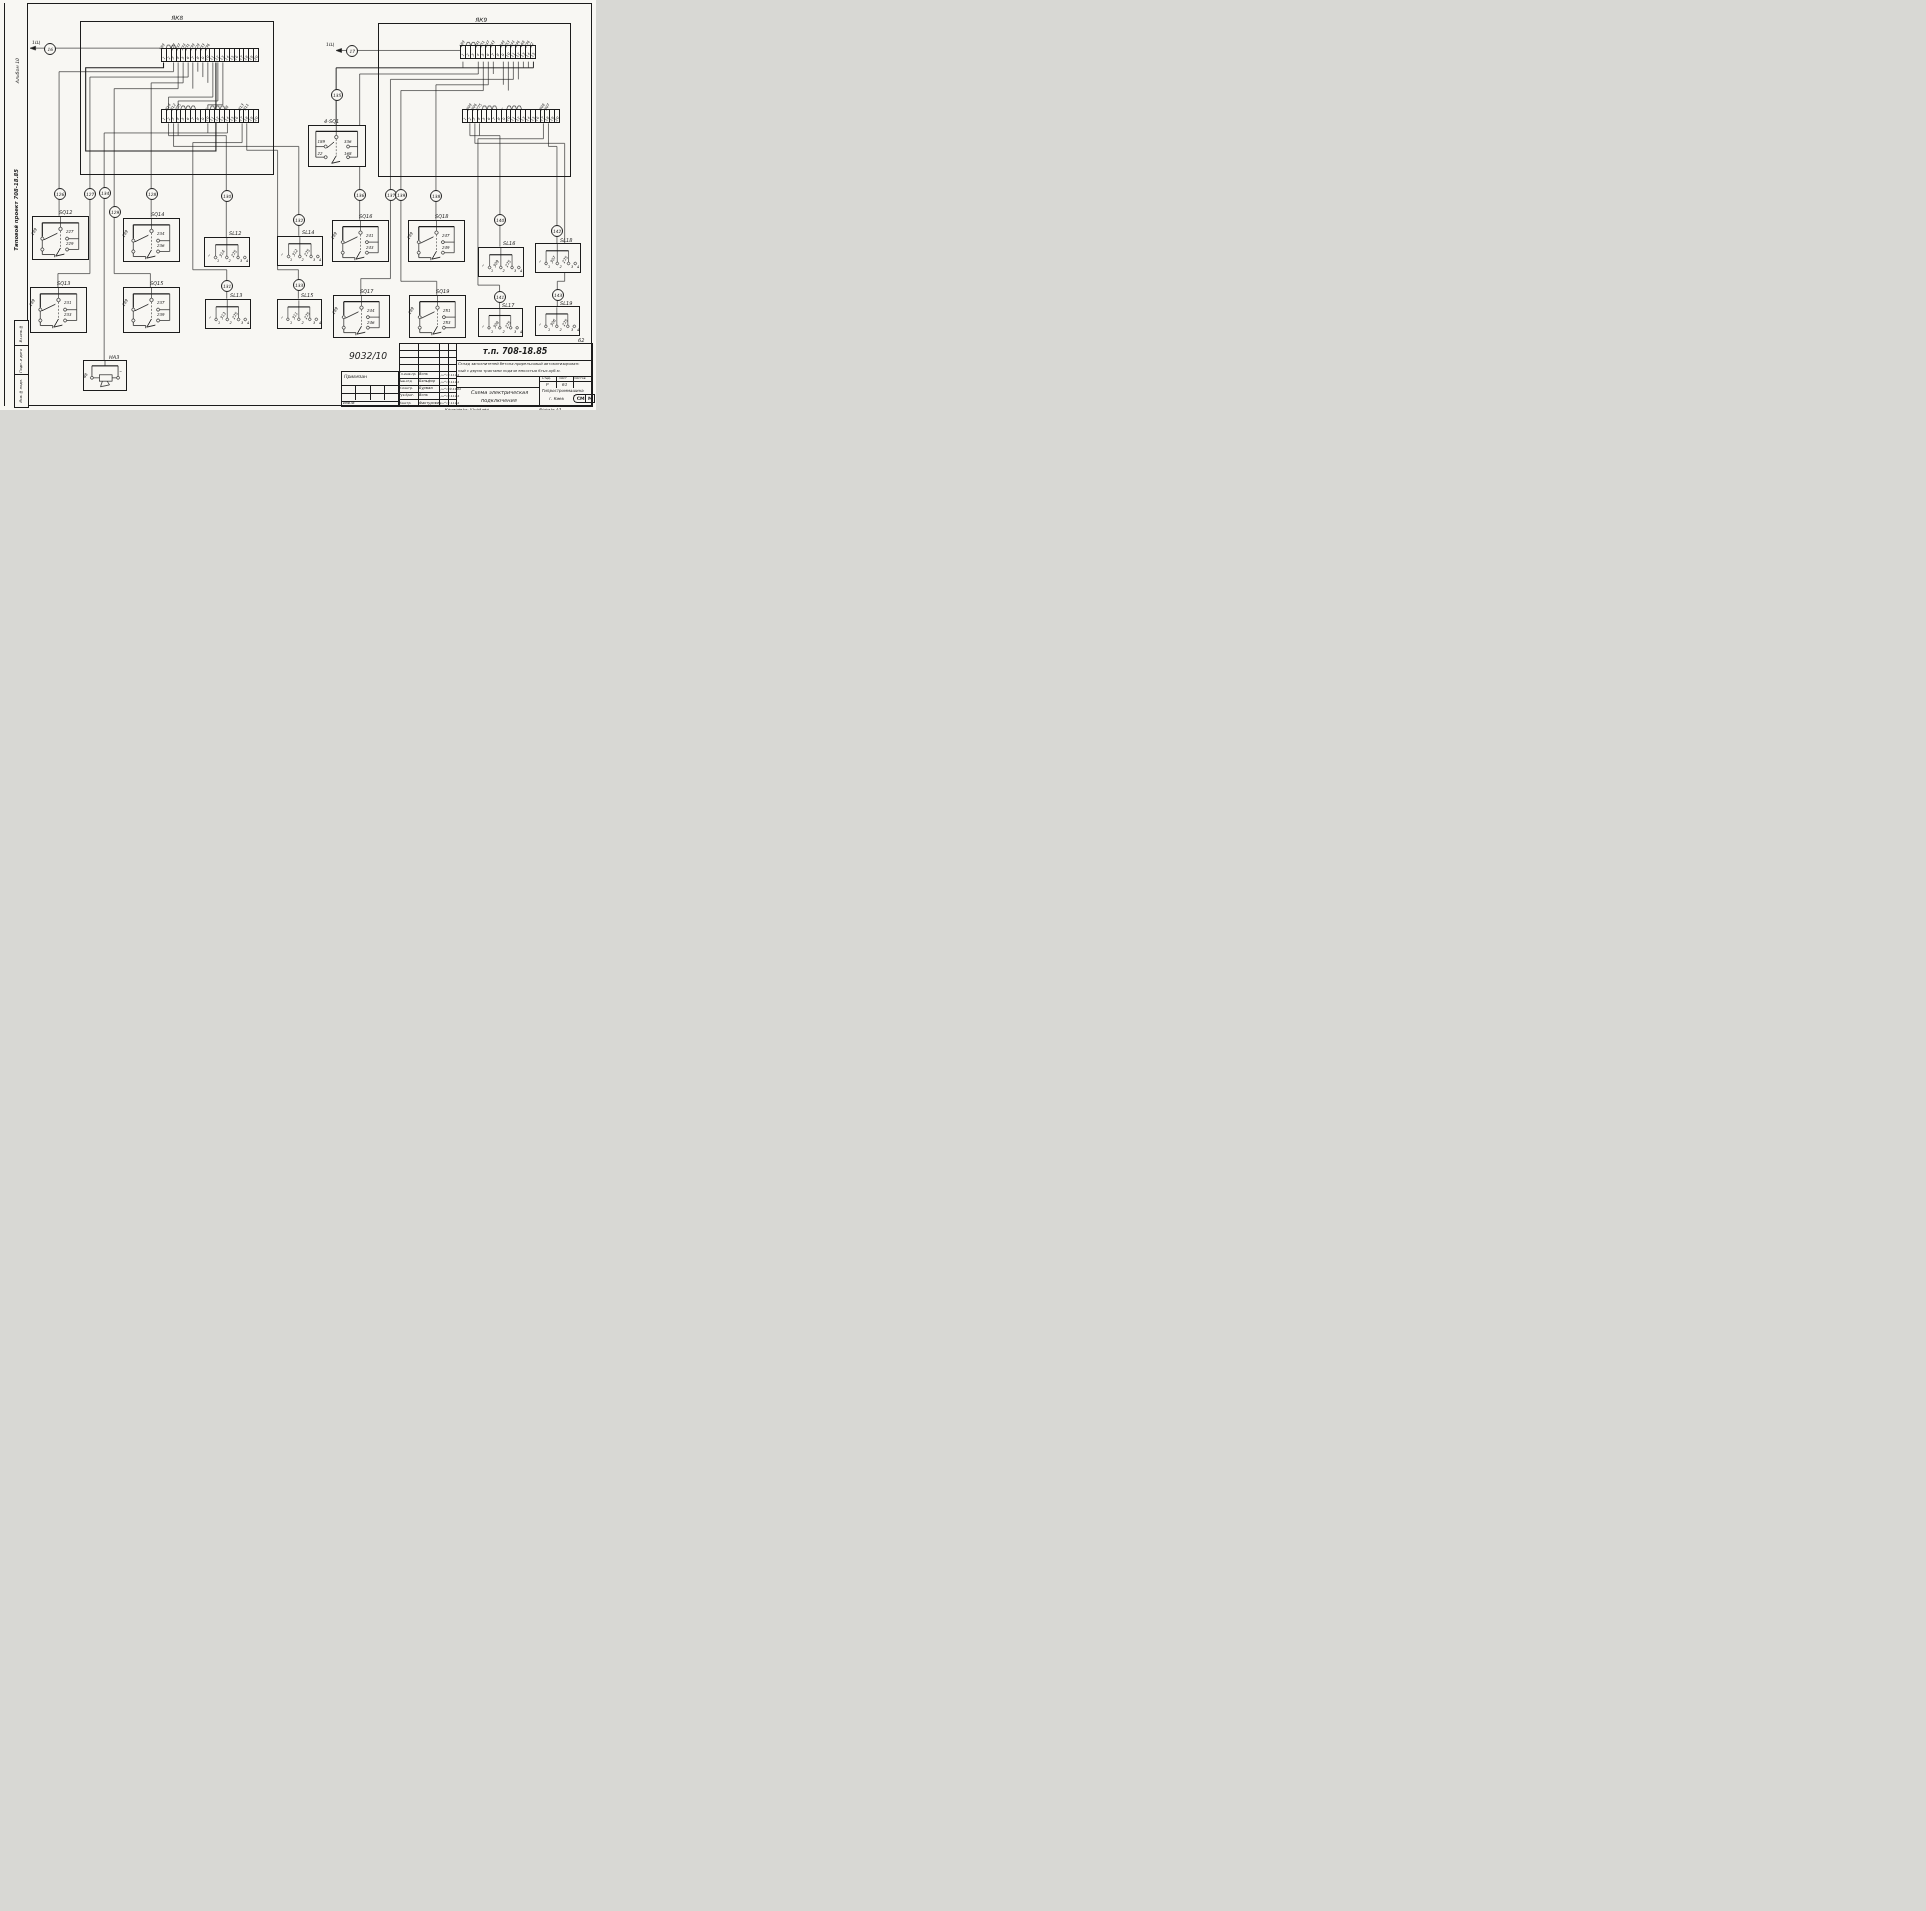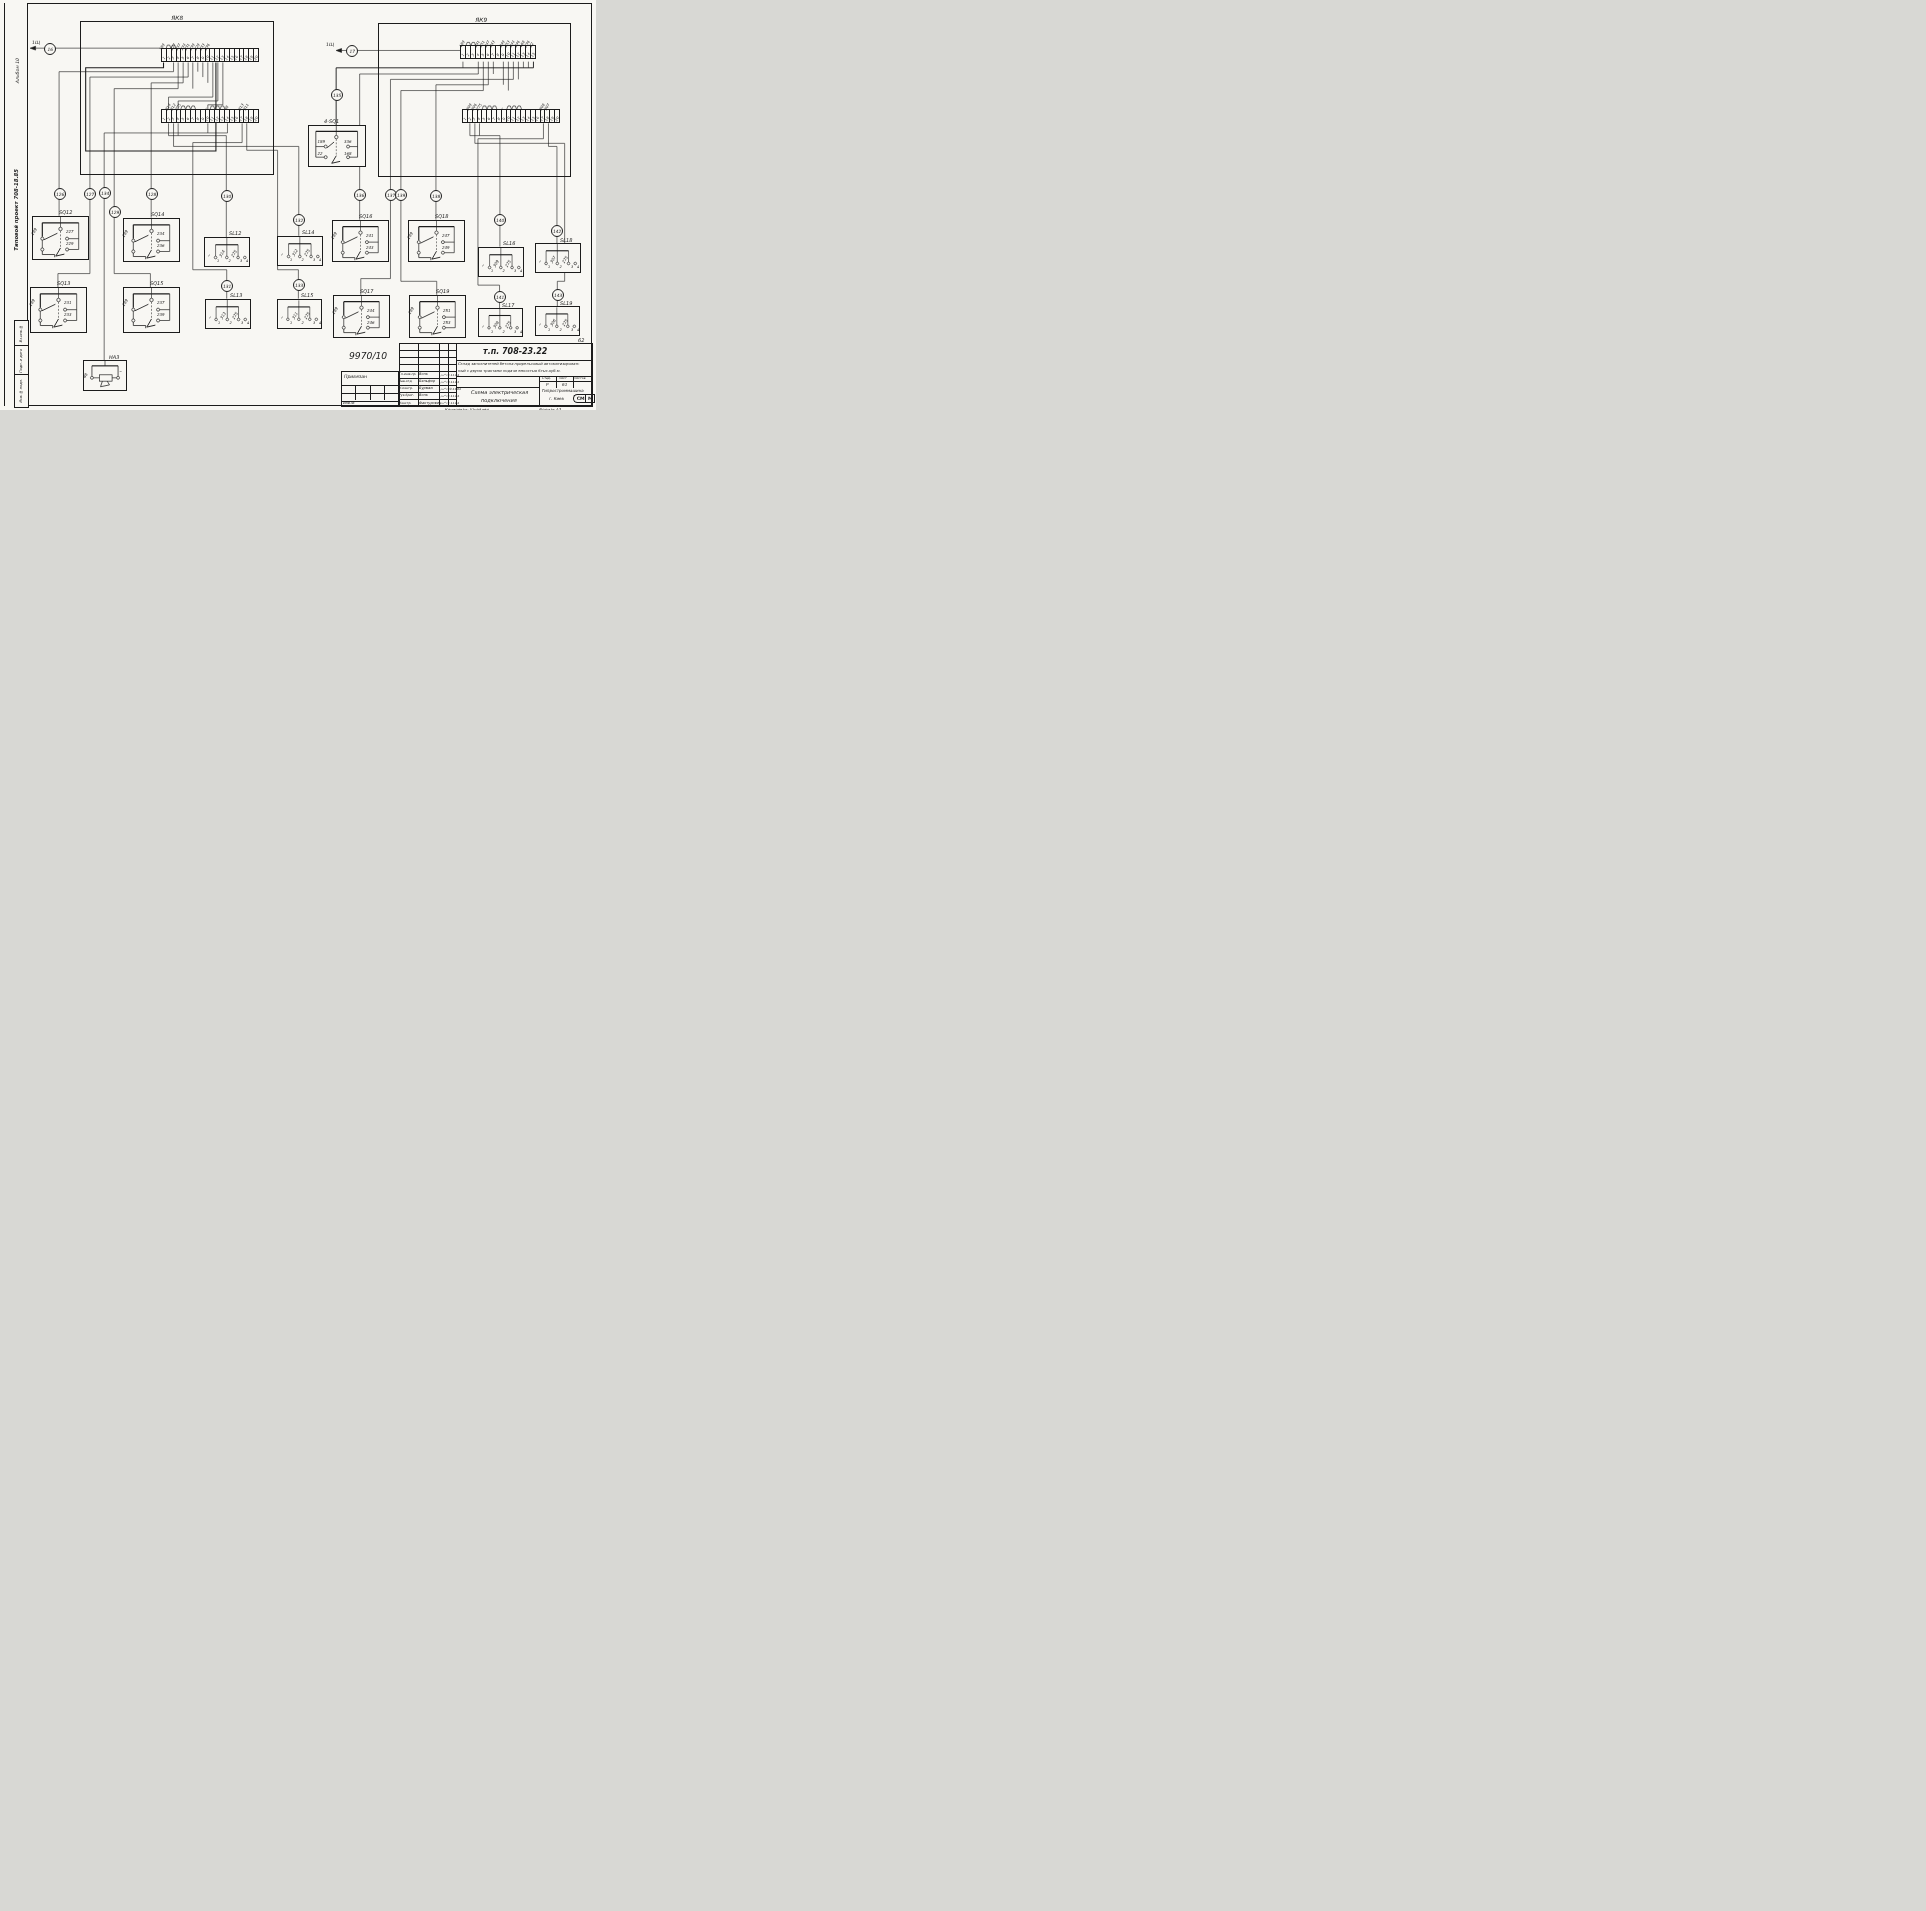--- a/index.html
+++ b/index.html
@@ -854,21 +854,21 @@
     <span class="tnum" style="left:12px;top:21px;">1</span>
     <span class="tnum" style="left:23.5px;top:21px;">2</span>
     <span class="tnum" style="left:35px;top:21px;">3</span>
     <span class="tnum" style="left:41px;top:21px;">4</span>
   </div>
   <span class="cname" style="left:560px;top:300px;">SL19</span>
 
   <div class="b" style="left:399px;top:343px;width:194px;height:64px;"></div>
   <div class="b" style="left:341px;top:371px;width:58px;height:36px;"></div>
 
-  <span class="tb" style="left:349px;top:350px;font-size:9.2px;">9970/10</span>
+  <span class="tb" style="left:349px;top:350px;font-size:9.2px;">9032/10</span>
   <span class="tb" style="left:344px;top:374px;font-size:4.6px;">Привязан</span>
   <div class="hl" style="left:341px;top:385px;width:58px;"></div>
   <div class="hl" style="left:341px;top:393px;width:58px;"></div>
   <div class="hl" style="left:341px;top:401px;width:58px;"></div>
   <div class="vl" style="left:355px;top:385px;height:15.4px;"></div>
   <div class="vl" style="left:370px;top:385px;height:15.4px;"></div>
   <div class="vl" style="left:384px;top:385px;height:15.4px;"></div>
   <span class="tb" style="left:343px;top:401px;font-size:3.5px;">Инв.№</span>
 
   <div class="vl" style="left:418px;top:343px;height:64px;"></div>
@@ -912,21 +912,21 @@
     </svg>
   <span class="tb" style="left:448px;top:394px;font-size:2.9px;">1.11.84</span>
 
   <span class="tb" style="left:399px;top:401px;font-size:3.1px;">Констр.</span>
   <span class="tb" style="left:419px;top:401px;font-size:3.5px;">Фактурович</span>
   <svg class="sig" style="left:440px;top:401px;" width="8" height="4.2" viewBox="0 0 21 11">
       <path d="M1,8 C4,2 8,10 12,4 C15,1 17,9 20,5" stroke="#1c1c1c" fill="none" stroke-width="1"></path>
     </svg>
   <span class="tb" style="left:448px;top:401px;font-size:2.9px;">1.11.84</span>
 
-  <span class="tb" style="left:483px;top:347px;font-size:8px;font-weight:bold;">т.п. 708-23.22</span>
+  <span class="tb" style="left:483px;top:347px;font-size:8px;font-weight:bold;">т.п. 708-18.85</span>
   <div class="hl" style="left:456px;top:360px;width:136px;"></div>
   <span class="tb" style="left:458px;top:362px;font-size:3.7px;">Склад заполнителей бетона прирельсовый автоматизирован-</span>
   <span class="tb" style="left:458px;top:369px;font-size:3.7px;">ный с двумя трактами подачи емкостью 6тыс.куб.м.</span>
   <div class="hl" style="left:456px;top:376px;width:136px;"></div>
   <div class="vl" style="left:539px;top:376px;height:31px;"></div>
   <div class="vl" style="left:556px;top:376px;height:11.6px;"></div>
   <div class="vl" style="left:573px;top:376px;height:11.6px;"></div>
   <div class="hl" style="left:539px;top:381px;width:53px;"></div>
   <span class="tb" style="left:542px;top:376px;font-size:3.1px;">Стад.</span>
   <span class="tb" style="left:559px;top:376px;font-size:3.1px;">Лист</span>

